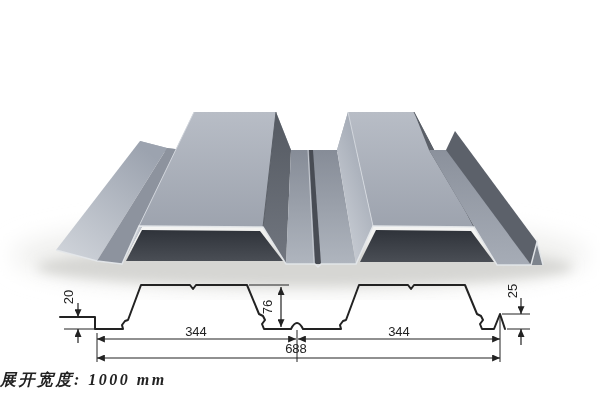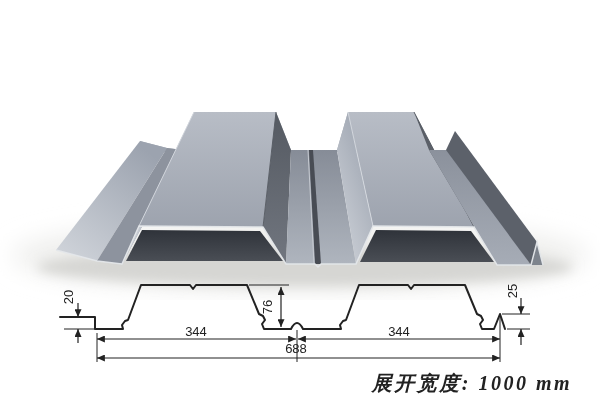--- a/index.html
+++ b/index.html
@@ -22,24 +22,24 @@
   .flat-right{fill:url(#gradFlat);}
   .back-band{fill:var(--steel-back,#a6acb6);}
   .lip-side{fill:var(--steel-dark-deep,#5c616a);}
   .lip-front{fill:#7d838c;}
   .groove{fill:var(--groove,#484c54);}
   .front-edge{fill:none;stroke:var(--edge-light,#e4e7ea);stroke-width:1.5;opacity:.95;}
   .ridge-light{stroke:#d6dae0;stroke-width:1;opacity:.9;}
   .ridge-dark{stroke:#565b63;stroke-width:1;opacity:.9;}
   .caption{
     position:absolute;top:370px;left:0;width:572px;
-    text-align:right;
+    text-align:left;
     font-family:"Liberation Serif",serif;
     font-style:italic;font-weight:bold;
-    font-size:20px;letter-spacing:2.5px;
+    font-size:16px;letter-spacing:2.5px;
     color:var(--line,#1d1d1d);
   }
 </style>
 </head>
 <body>
 
 <div class="stage">
 
   <svg class="render-svg" width="600" height="300" viewBox="0 0 600 300">
     <defs>

